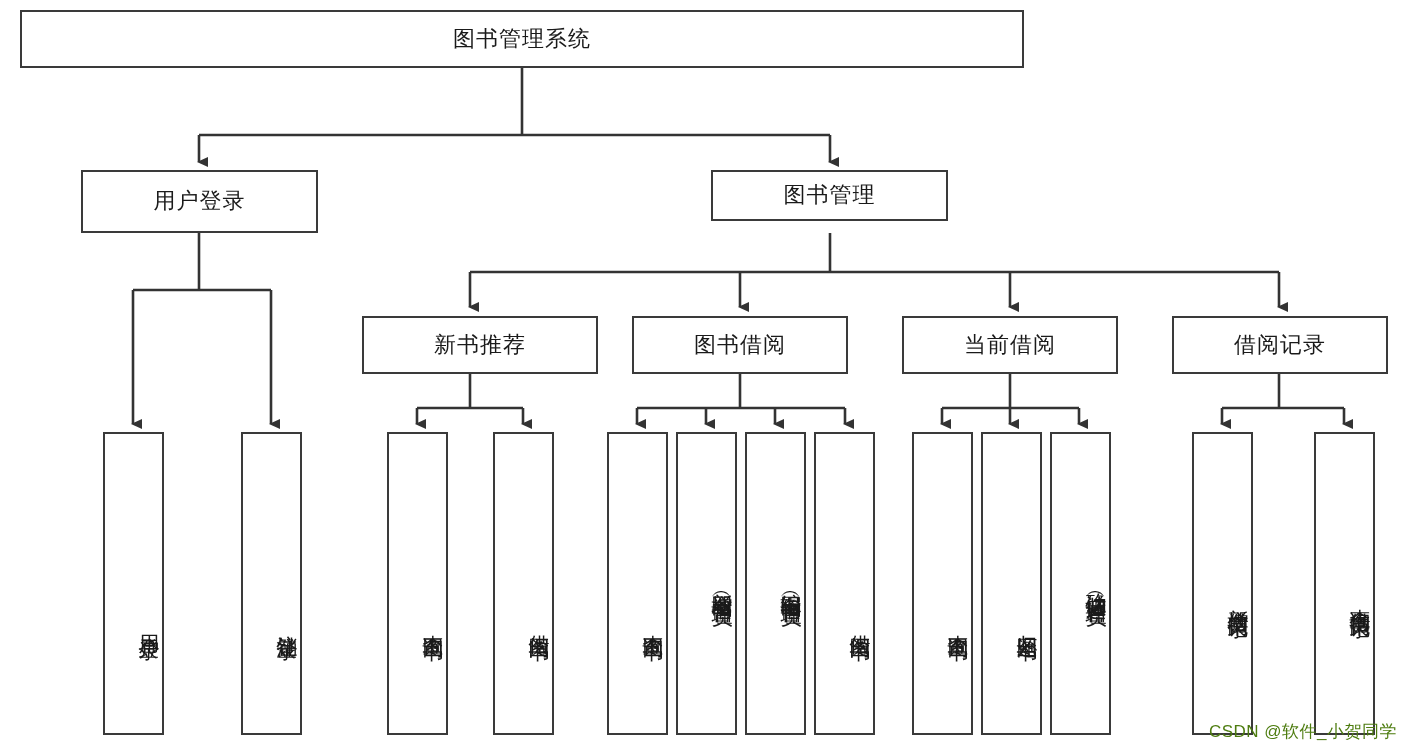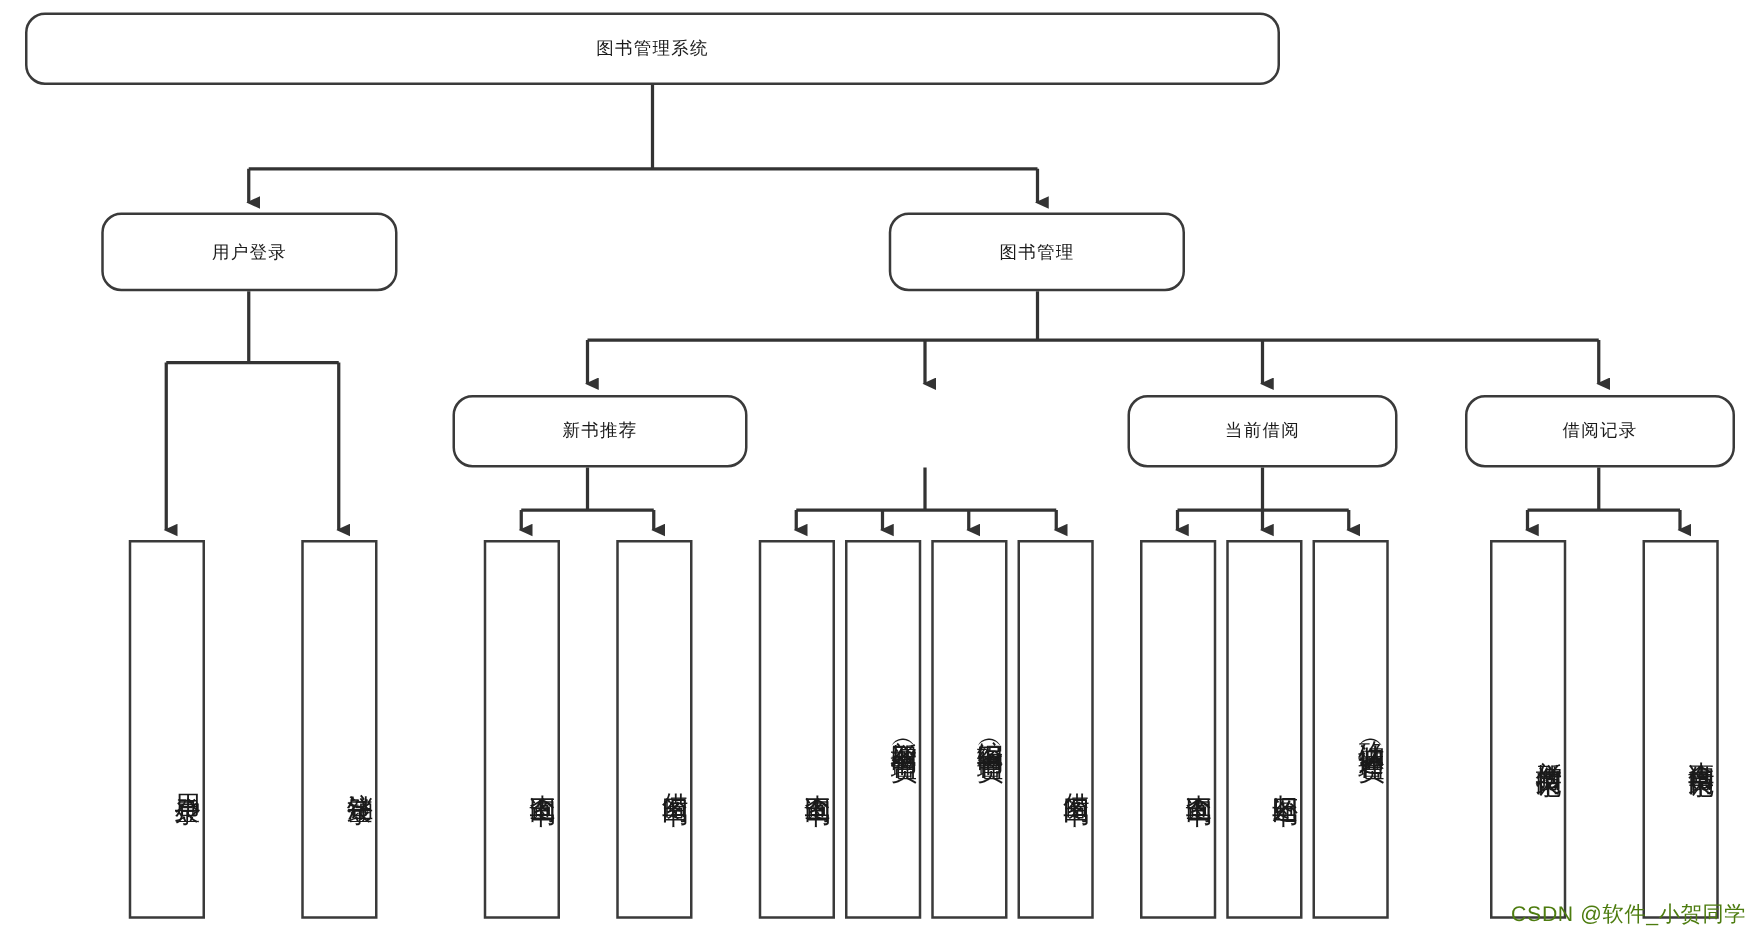--- a/index.html
+++ b/index.html
@@ -33,23 +33,22 @@
     border: 2.5px solid #3a3a3a;
     background: #ffffff;
     color: #1a1a1a;
     display: flex;
     align-items: center;
     justify-content: center;
     text-align: center;
     line-height: 1.22;
   }
   .node.h {
-    font-size: 14px;
+    font-size: 22px;
     letter-spacing: 1px;
-    border-radius: 16px;
   }
   .node.v {
     writing-mode: vertical-rl;
     text-orientation: upright;
     font-size: 21px;
     letter-spacing: 2px;
     padding: 6px 0;
     align-items: flex-start;
     justify-content: center;
   }
@@ -126,28 +125,31 @@
   </svg>
 
   <div class="node h" style="left:20px; top:10px; width:1004px; height:58px;">
     <span class="node-label">图书管理系统</span>
   </div>
 
   <div class="node h" style="left:81px; top:170px; width:237px; height:63px;">
     <span class="node-label">用户登录</span>
   </div>
 
-  <div class="node h" style="left:711px; top:170px; width:237px; height:63px;">
+  <div class="node h" style="left:711px; top:170px; width:237px; height:51px;">
     <span class="node-label">图书管理</span>
   </div>
 
   <div class="node h" style="left:362px; top:316px; width:236px; height:58px;">
     <span class="node-label">新书推荐</span>
   </div>
 
+  <div class="node h" style="left:632px; top:316px; width:216px; height:58px;">
+    <span class="node-label">图书借阅</span>
+  </div>
 
   <div class="node h" style="left:902px; top:316px; width:216px; height:58px;">
     <span class="node-label">当前借阅</span>
   </div>
 
   <div class="node h" style="left:1172px; top:316px; width:216px; height:58px;">
     <span class="node-label">借阅记录</span>
   </div>
 
   <div class="node v" style="left:103px; top:432px; width:61px; height:303px; padding-top:82px;">

